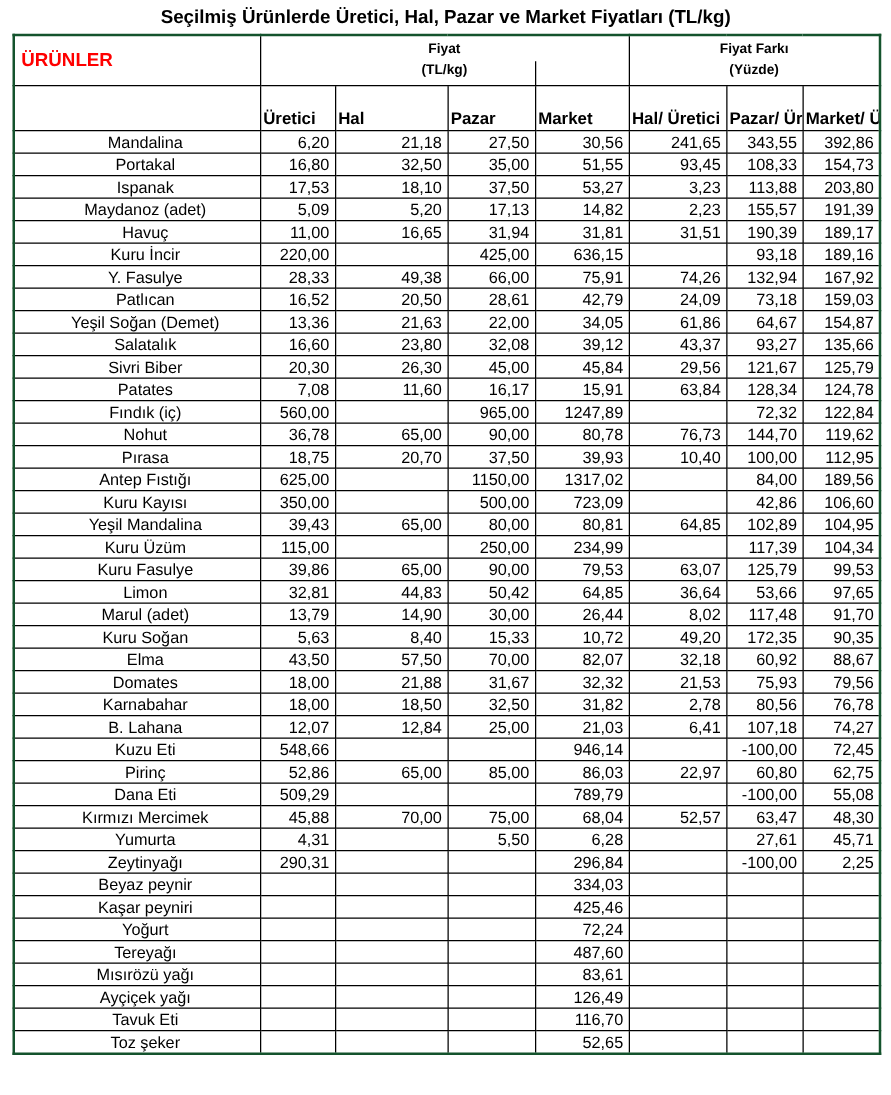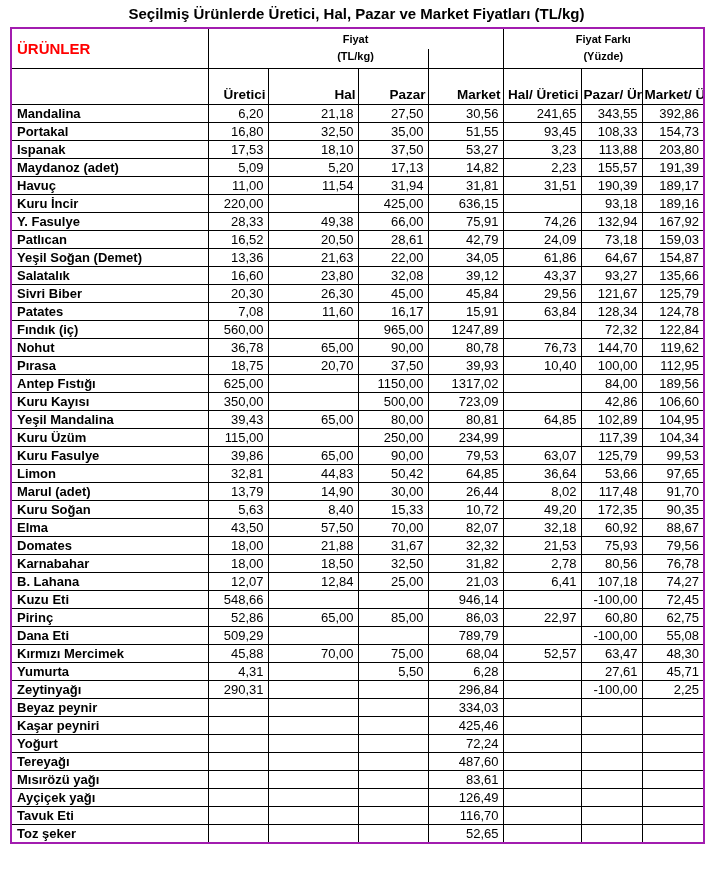--- a/index.html
+++ b/index.html
@@ -18,21 +18,21 @@
     font-weight: bold;
     font-size: 15px;
     padding-top: 5px;
     line-height: 17px;
   }
   table.price-table {
     border-collapse: collapse;
     table-layout: fixed;
     width: 693px;
     margin: 5px 0 0 10px;
-    border: 2px solid #a21caf;
+    border: 2px solid #14532d;
   }
   .price-table th, .price-table td {
     border: 1px solid #000;
     overflow: hidden;
     white-space: nowrap;
   }
   
   .products-hdr {
     font-size: 15px;
     font-weight: bold;
@@ -58,38 +58,38 @@
     bottom: 0;
     height: 19px;
     width: 0;
     border-left: 1px solid #000;
   }
   
   .empty-hdr { height: 36px; }
   .col-hdr {
     font-size: 13.5px;
     font-weight: bold;
-    text-align: right;
+    text-align: left;
     vertical-align: bottom;
     white-space: pre-line;
     height: 36px;
     padding: 1px 2px 1px;
     line-height: 17px;
   }
   
   .price-table tbody td {
     height: 17px;
     line-height: 17px;
     font-size: 13px;
     padding: 0 4px 0 4px;
   }
   .price-table tbody td.product {
-    font-weight: bold;
-    text-align: left;
-    padding-left: 5px;
+    font-weight: normal;
+    text-align: center;
+    padding-left: 17px;
   }
   .price-table tbody td.num {
     text-align: right;
     font-variant-numeric: tabular-nums;
   }
 </style>
 </head>
 <body>
 
 <div class="page">
@@ -170,21 +170,21 @@
     <td class="num">5,20</td>
     <td class="num">17,13</td>
     <td class="num">14,82</td>
     <td class="num">2,23</td>
     <td class="num">155,57</td>
     <td class="num">191,39</td>
   </tr>
         <tr>
     <td class="product">Havuç</td>
     <td class="num">11,00</td>
-    <td class="num">11,54</td>
+    <td class="num">16,65</td>
     <td class="num">31,94</td>
     <td class="num">31,81</td>
     <td class="num">31,51</td>
     <td class="num">190,39</td>
     <td class="num">189,17</td>
   </tr>
         <tr>
     <td class="product">Kuru İncir</td>
     <td class="num">220,00</td>
     <td class="num"></td>

